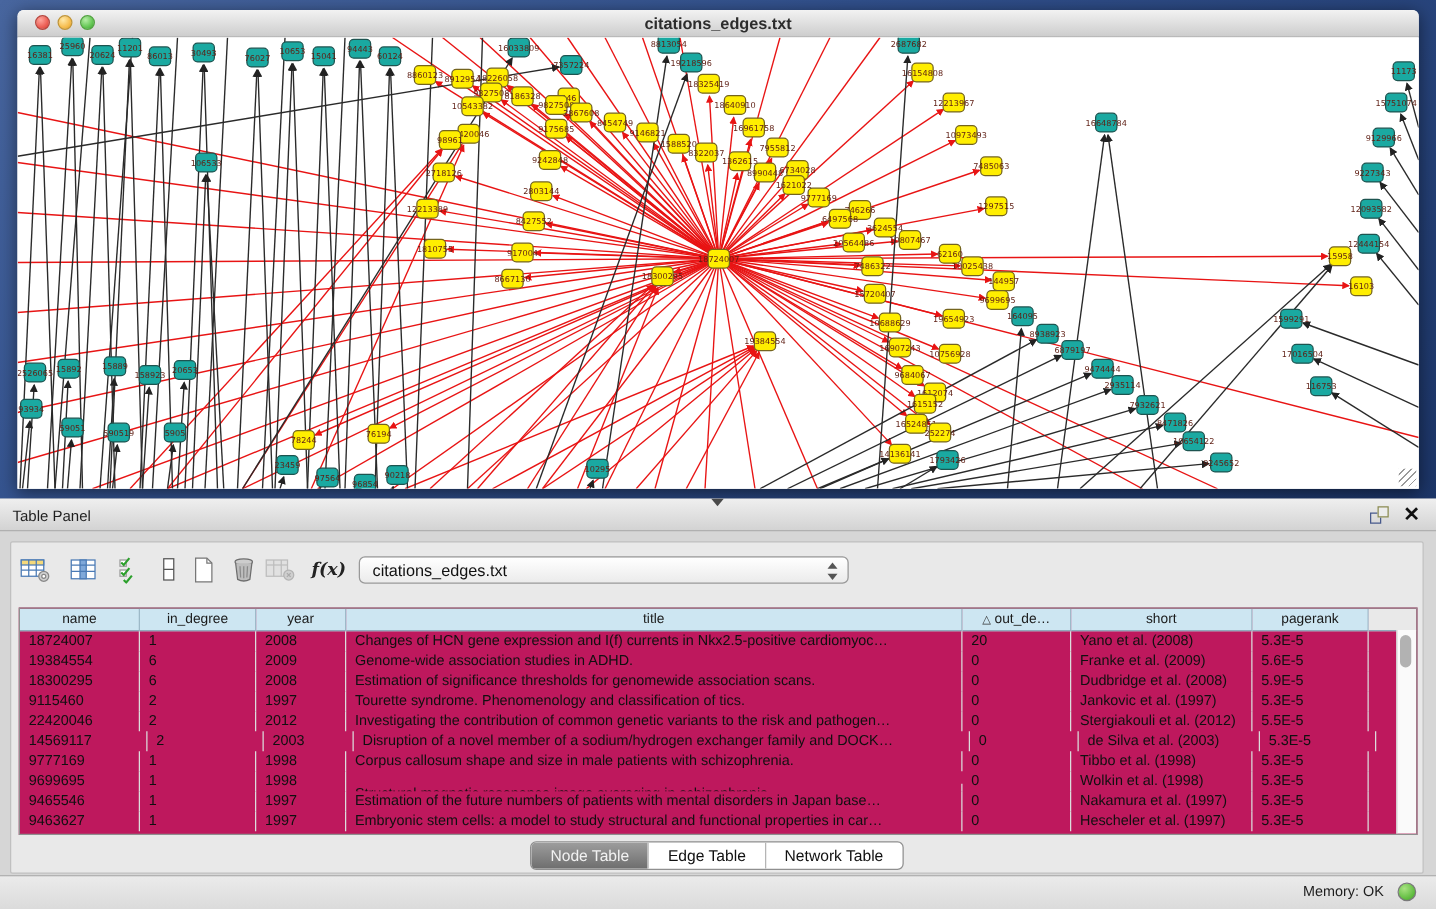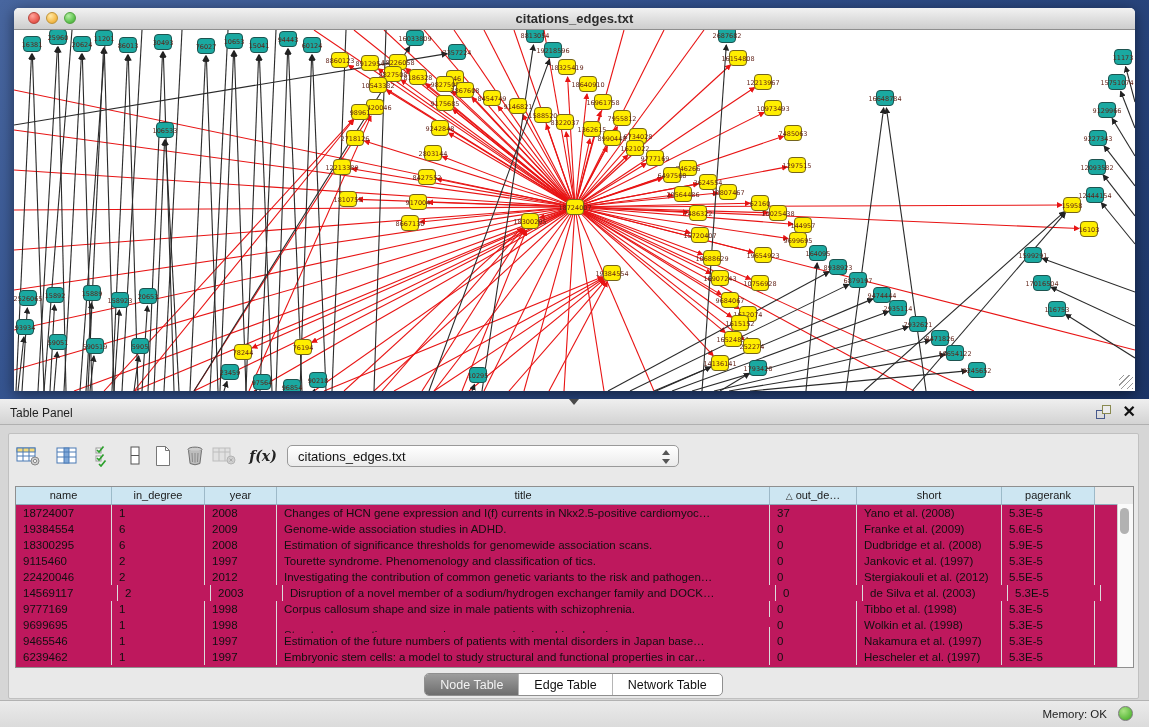--- a/index.html
+++ b/index.html
@@ -627,21 +627,21 @@
           <div class="th" style="width: 145px;">short</div>
           <div class="th" style="width: 93px;">pagerank</div>
           <div class="th-fill"></div>
         </div>
       <div id="tbody">
           <div class="tr">
             <div class="td" style="width: 96px;">18724007</div>
             <div class="td" style="width: 93px;">1</div>
             <div class="td" style="width: 72px;">2008</div>
             <div class="td" style="width: 493px;">Changes of HCN gene expression and I(f) currents in Nkx2.5-positive cardiomyoc…</div>
-            <div class="td" style="width: 87px;">37</div>
+            <div class="td" style="width: 87px;">20</div>
             <div class="td" style="width: 145px;">Yano et al. (2008)</div>
             <div class="td" style="width: 93px;">5.3E-5</div>
             <div class="td td-fill" style="border-right: none;"></div>
           </div>
           <div class="tr">
             <div class="td" style="width: 96px;">19384554</div>
             <div class="td" style="width: 93px;">6</div>
             <div class="td" style="width: 72px;">2009</div>
             <div class="td" style="width: 493px;">Genome-wide association studies in ADHD.</div>
             <div class="td" style="width: 87px;">0</div>
@@ -713,21 +713,21 @@
             <div class="td" style="width: 96px;">9465546</div>
             <div class="td" style="width: 93px;">1</div>
             <div class="td" style="width: 72px;">1997</div>
             <div class="td" style="width: 493px;">Estimation of the future numbers of patients with mental disorders in Japan base…</div>
             <div class="td" style="width: 87px;">0</div>
             <div class="td" style="width: 145px;">Nakamura et al. (1997)</div>
             <div class="td" style="width: 93px;">5.3E-5</div>
             <div class="td td-fill" style="border-right: none;"></div>
           </div>
           <div class="tr">
-            <div class="td" style="width: 96px;">6239462</div>
+            <div class="td" style="width: 96px;">9463627</div>
             <div class="td" style="width: 93px;">1</div>
             <div class="td" style="width: 72px;">1997</div>
             <div class="td" style="width: 493px;">Embryonic stem cells: a model to study structural and functional properties in car…</div>
             <div class="td" style="width: 87px;">0</div>
             <div class="td" style="width: 145px;">Hescheler et al. (1997)</div>
             <div class="td" style="width: 93px;">5.3E-5</div>
             <div class="td td-fill" style="border-right: none;"></div>
           </div>
         </div>
       <div class="vscroll">

